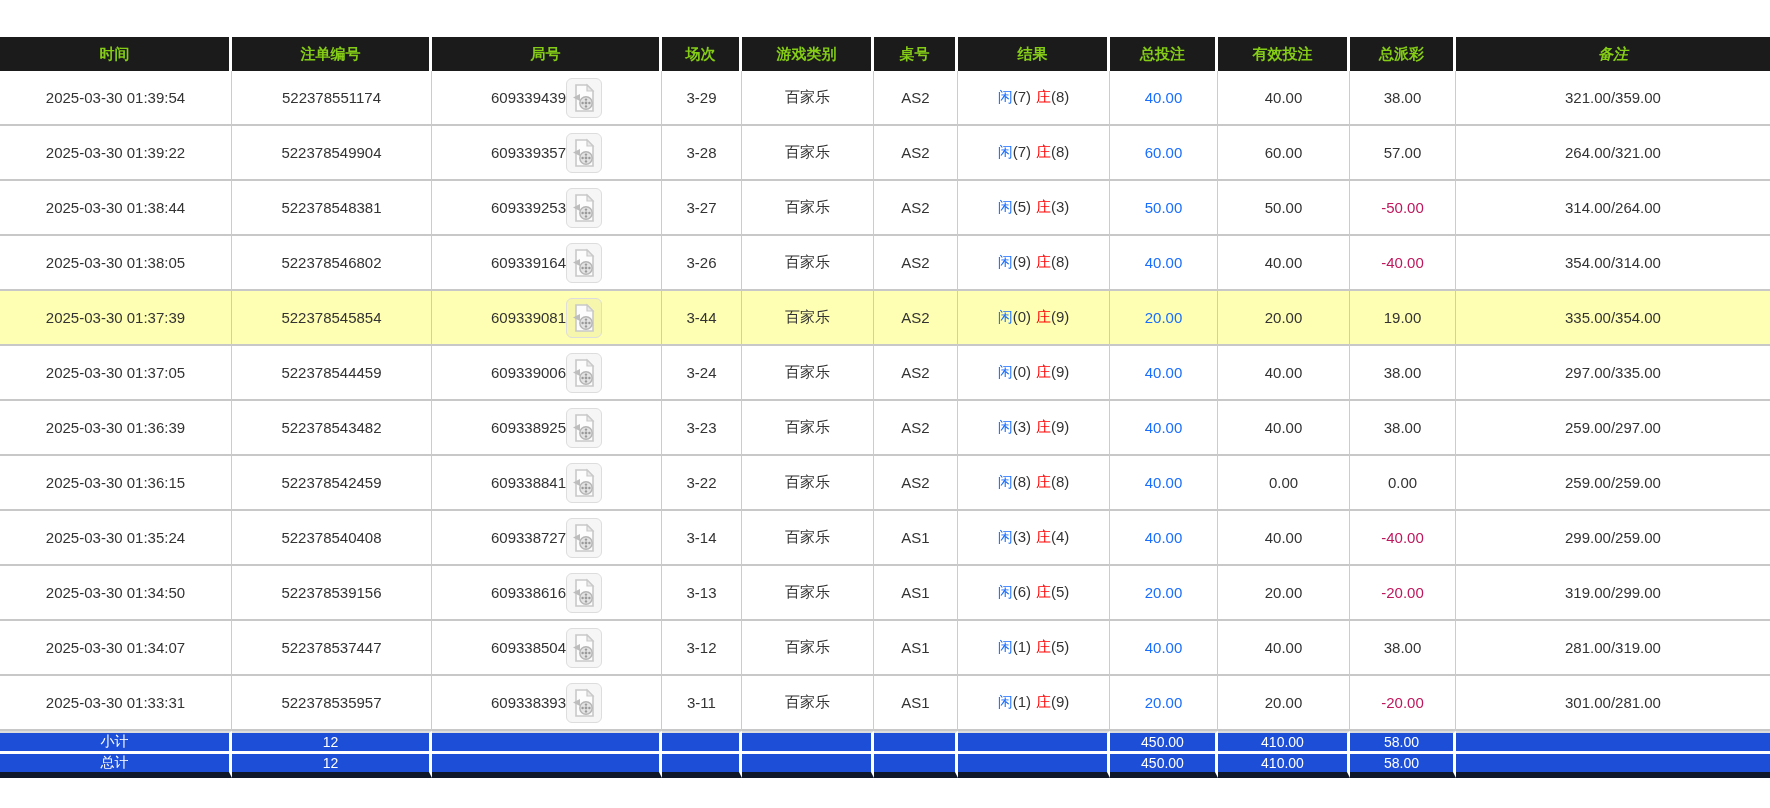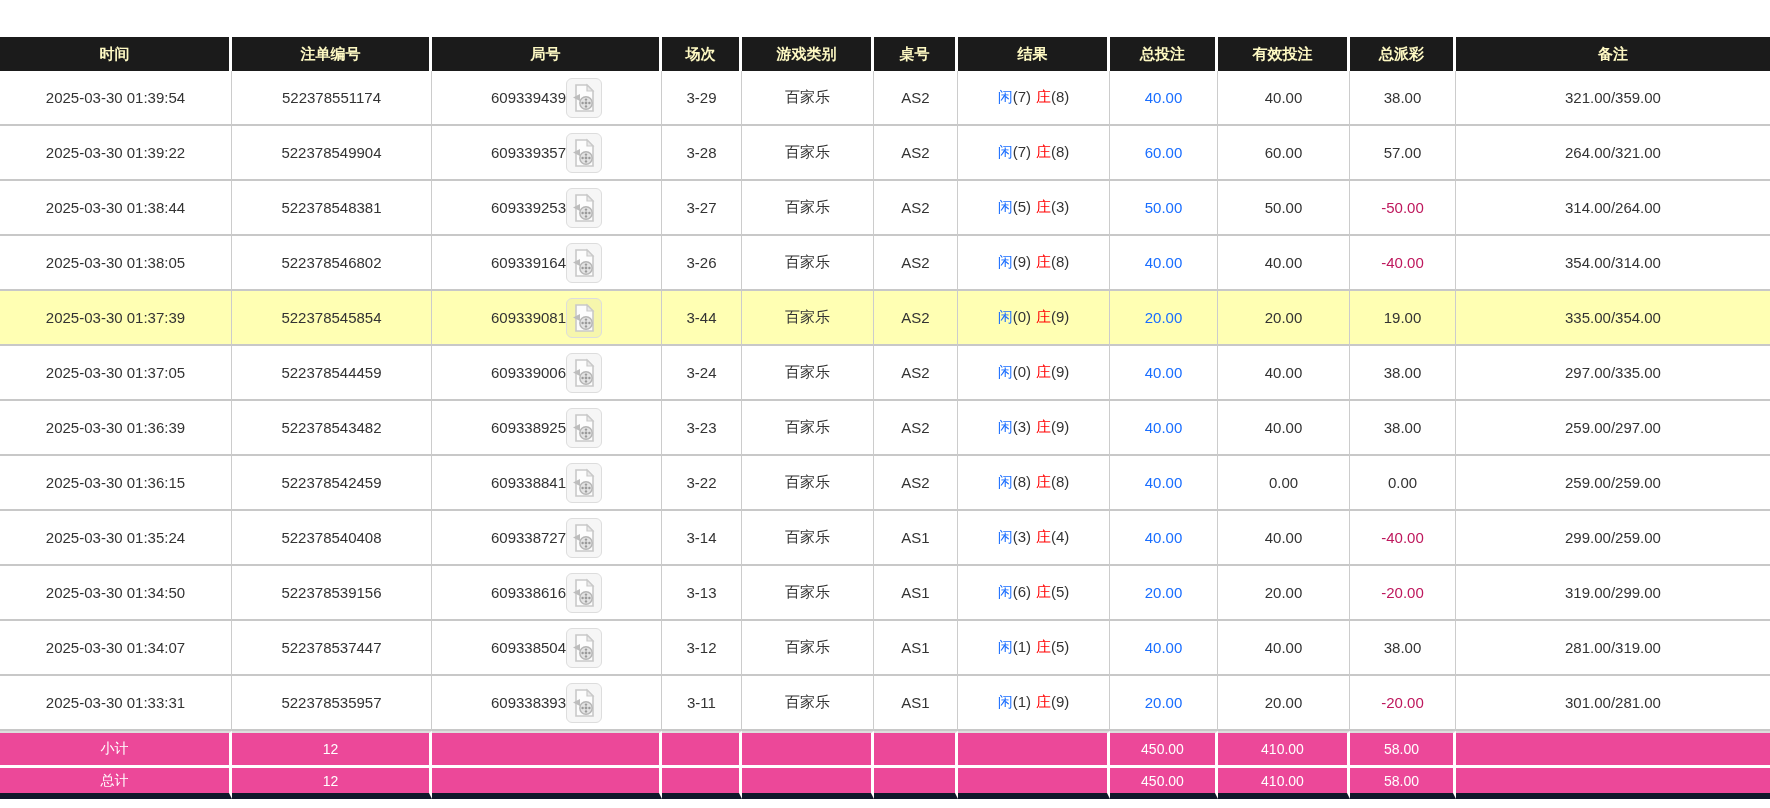--- a/index.html
+++ b/index.html
@@ -4,36 +4,36 @@
 <style>
   * { box-sizing: border-box; }
   html, body { margin: 0; padding: 0; background: #ffffff; }
   body { font-family: "Liberation Sans", "DejaVu Sans", sans-serif; width: 1770px; }
 
   .table-wrap { margin-top: 37px; width: 1770px; }
 
   table { width: 1770px; border-collapse: separate; border-spacing: 0; table-layout: fixed; }
 
   thead th {
-    background: #1b1b1b; color: #fef9c3; font-weight: bold; font-size: 15px;
+    background: #1b1b1b; color: #84cc16; font-weight: bold; font-size: 15px;
     height: 34px; padding: 0 13px; text-align: center; vertical-align: middle;
     border-right: 3px solid #ffffff;
   }
-  thead th:last-child { border-right: none; }
+  thead th:last-child { border-right: none; font-style: italic; }
 
   tbody td {
     background: #ffffff; color: #333333; font-size: 15px; height: 55px;
     padding: 0 4px; text-align: center; vertical-align: middle;
     border-right: 1px solid #cccccc; border-bottom: 2px solid #c8c8c8;
   }
   tbody td:last-child { border-right: none; }
   tbody tr.highlight td { background: #ffffb3; margin-top: 20px; }
 
   tfoot td {
-    background: #ec4899; color: #ffffff; font-size: 14px; height: 34px;
+    background: #1d4ed8; color: #ffffff; font-size: 14px; height: 20px;
     padding: 0 0; text-align: center; vertical-align: middle;
     border-right: 3px solid #ffffff;
   }
   tfoot td:last-child { border-right: none; }
   tfoot tr.subtotal td { border-top: 2px solid #dddddd; }
   tfoot tr.grand-total td { border-top: 3px solid #ffffff; border-bottom: 6px solid #0f172a; }
 
   .blue { color: #1a6eff; }
   .red  { color: #ff0000; }
   td.neg { color: #be185d; }

